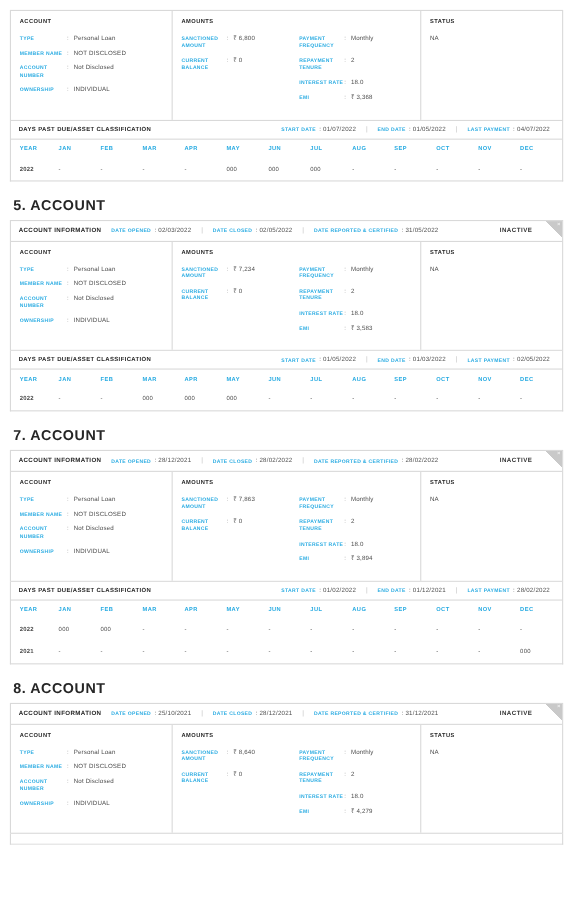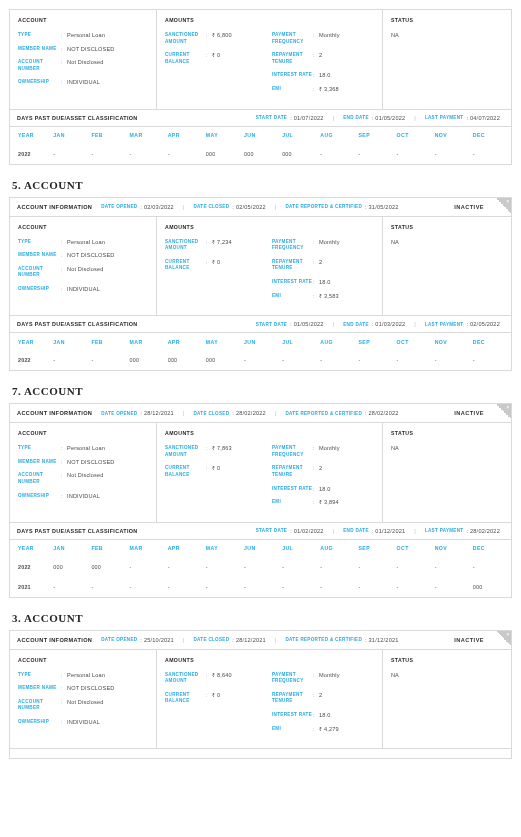--- a/index.html
+++ b/index.html
@@ -139,26 +139,25 @@
     height: 17px;
   }
   table.dpd td { font-size: 5.4px; color: #4d4d4d; letter-spacing: .2px; }
   td.yr { color: #29abe2; font-weight: bold; font-size: 5.4px; }
   td.dash { color: #d4d4d4; font-size: 5px; }
   .c0 { width: 42px; padding-left: 8px !important; }
   .cm { width: 37px; }
 
   
   h2.sec {
-    font-size: 11px;
+    font-size: 13px;
     font-weight: bold;
     letter-spacing: .5px;
     color: #262626;
     margin: 14px 0 6px 3px;
-    font-family: Liberation Serif, serif;
   }
   .spacer-top { height: 9px; }
   .partial { height: 10px; border: 1px solid #d9d9d9; border-top: none; }
 </style>
 </head>
 <body>
 
 <div class="spacer-top"></div>
 <div id="root">
     <div class="card">
@@ -571,21 +570,21 @@
             <td class="cm dash">-</td>
             <td class="cm dash">-</td>
             <td class="cm dash">-</td>
             <td class="cm dash">-</td>
             <td class="cm dash">-</td>
             <td class="cm ">000</td>
           </tr>
         </tbody>
       </table>
     </div>
-    <h2 class="sec">3. ACCOUNT</h2>
+    <h2 class="sec">8. ACCOUNT</h2>
     <div class="card">
       <div class="acct-info-bar">
         <span class="acct-info-title">ACCOUNT INFORMATION</span>
         <span class="info-group">
           <span class="info-lbl">DATE OPENED</span>
           <span class="info-val"><span>:</span> <span>25/10/2021</span></span>
         </span>
         <span class="info-group">
           <span class="info-sep">|</span>
           <span class="info-lbl">DATE CLOSED</span>

